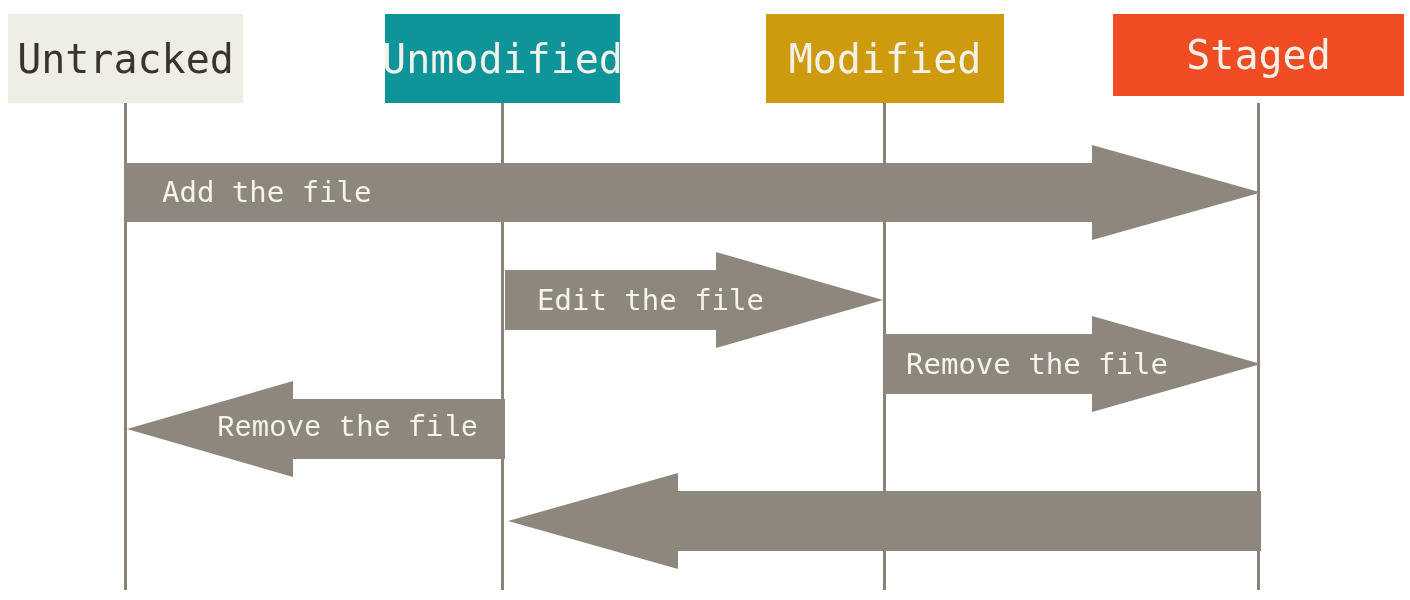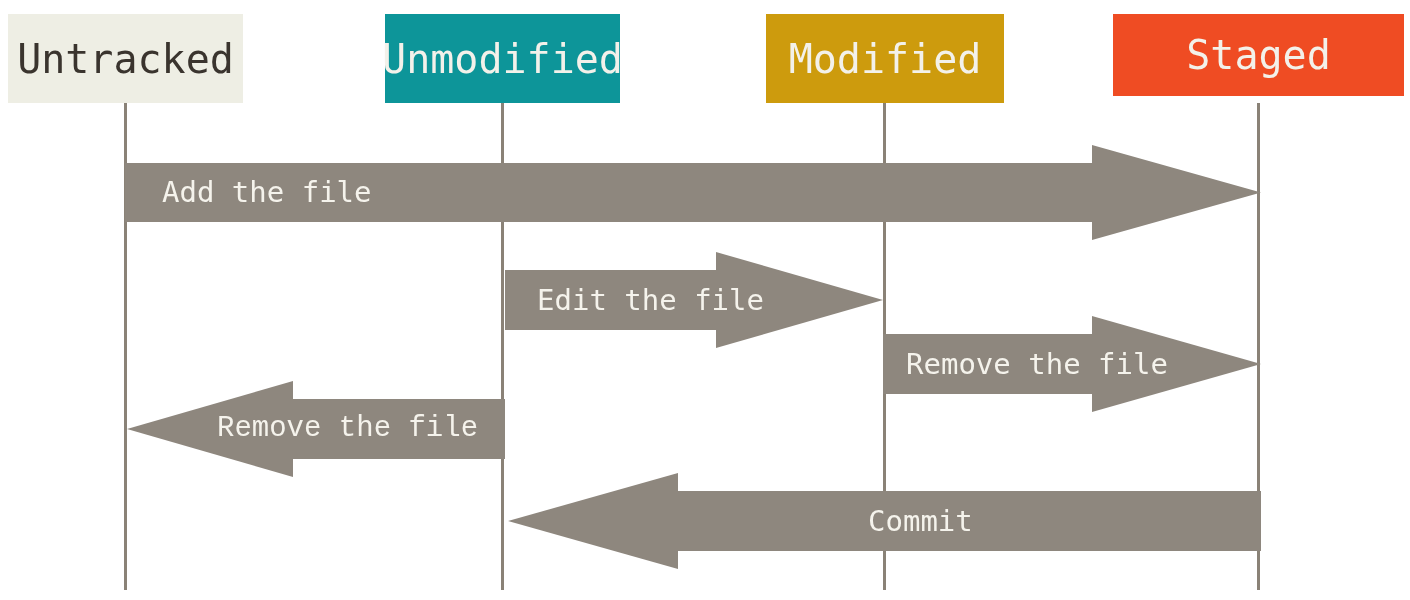--- a/index.html
+++ b/index.html
@@ -76,15 +76,14 @@
   <div class="shaft s-stage" style="background: rgb(142, 135, 126);"></div>
   <div class="head head-right h-stage" style="background: rgb(142, 135, 126);"></div>
   <div class="arrow-label t-stage" style="color: rgb(245, 243, 236);">Remove the file</div>
 
   <div class="shaft s-remove" style="background: rgb(142, 135, 126);"></div>
   <div class="head head-left h-remove" style="background: rgb(142, 135, 126);"></div>
   <div class="arrow-label t-remove" style="color: rgb(245, 243, 236);">Remove the file</div>
 
   <div class="shaft s-commit" style="background: rgb(142, 135, 126);"></div>
   <div class="head head-left h-commit" style="background: rgb(142, 135, 126);"></div>
-  <div class="arrow-label t-commit" style="color: rgb(245, 243, 236);">Commit</div>
 
 </div>
 
 </body></html>

